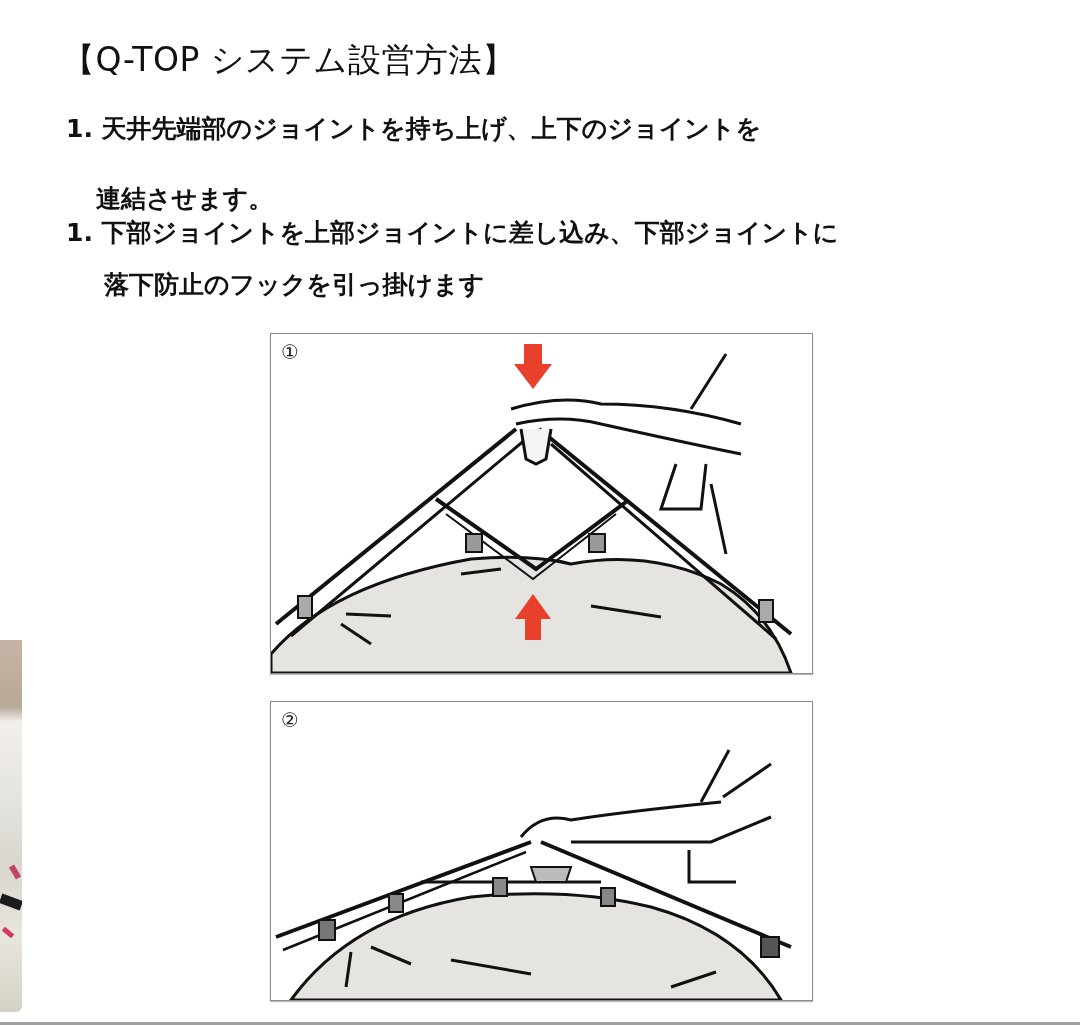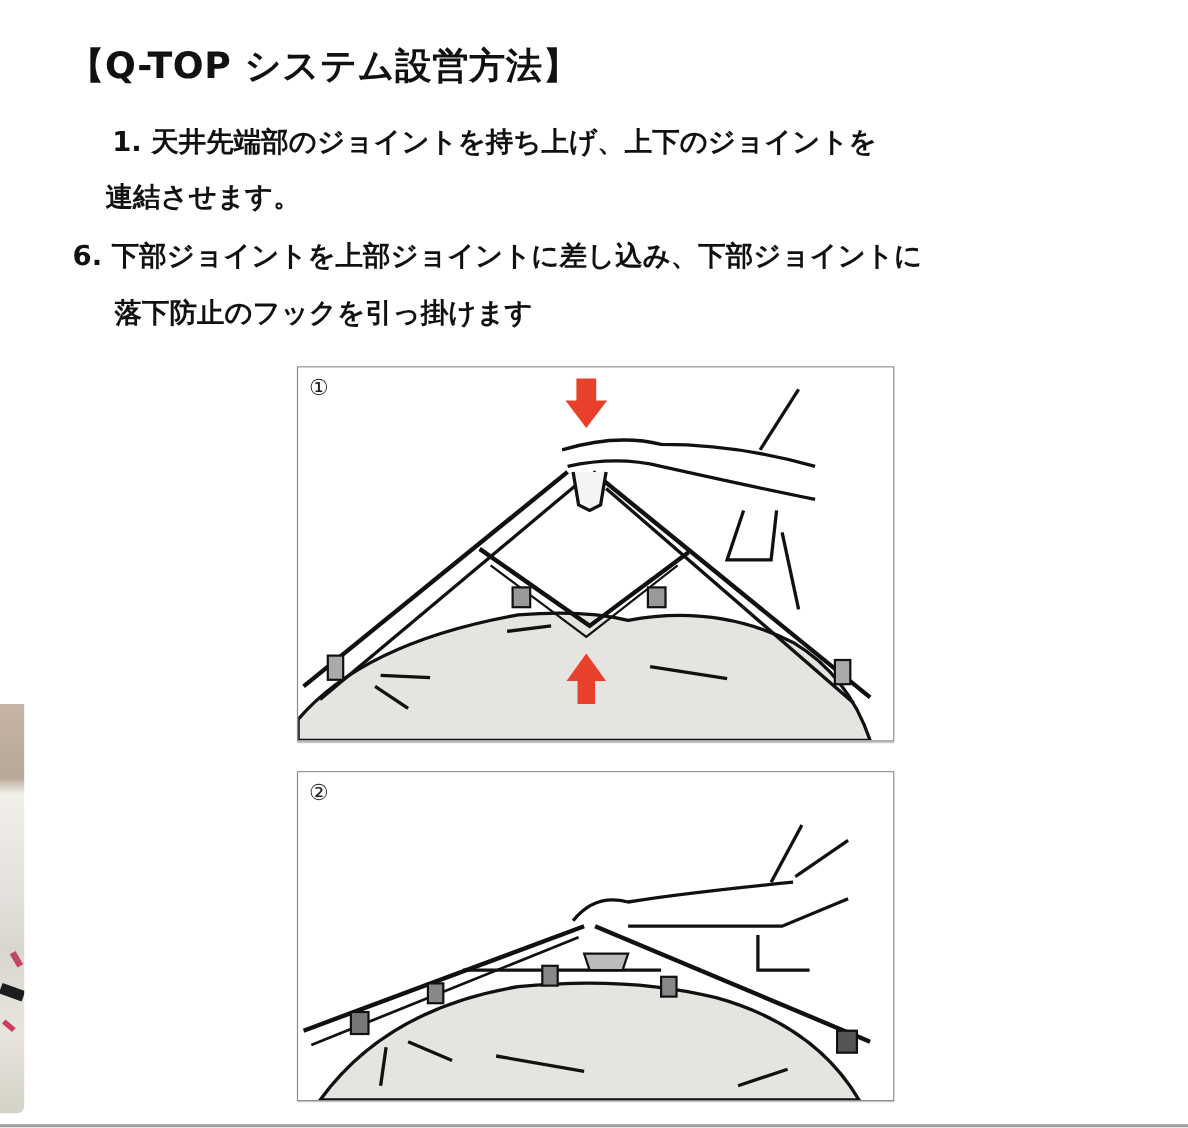--- a/index.html
+++ b/index.html
@@ -1,21 +1,21 @@
 <!DOCTYPE html>
 <html><head>
 <meta charset="utf-8">
 <style>
   html, body { margin:0; padding:0; background:#ffffff; }
   body { width:1080px; height:1025px; position:relative; overflow:hidden;
          font-family:"DejaVu Sans", "Liberation Sans", sans-serif; color:#111; }
-  .title { position:absolute; left:62px; top:38px; font-size:33px; font-weight:bold; letter-spacing:0.5px; white-space:nowrap; }
+  .title { position:absolute; left:62px; top:38px; font-size:33px; font-weight:normal; letter-spacing:0.5px; white-space:nowrap; }
   .step { position:absolute; font-size:25px; font-weight:bold; white-space:nowrap; letter-spacing:0px; }
-  .s1a { left:66px; top:112px;margin-left:36px; }
-  .s1b { left:96px; top:162px; }
+  .s1a { left:66px; top:112px; }
+  .s1b { left:96px; top:182px; }
   .s2a { left:66px; top:216px; }
   .s2b { left:104px; top:268px;font-family:Liberation Serif, serif; }
   .panel { position:absolute; border:1.5px solid #8c8c8c; background:#fff; box-shadow:0 1px 1px #bbb; overflow:hidden; }
   .p1 { left:270px; top:333px; width:541px; height:339px; }
   .p2 { left:270px; top:701px; width:541px; height:298px; }
   .num { position:absolute; left:10px; top:6px; font-size:20px; color:#222; }
   .panel svg { position:absolute; left:0; top:0; }
   .side-photo { position:absolute; left:0; top:640px; width:22px; height:372px; overflow:hidden; border-radius:0 0 6px 0;
      background:linear-gradient(180deg,#c6b5a6 0%,#b8a898 18%,#f2efea 22%,#e4e2dc 45%,#d9d6d0 60%,#e8e4de 80%,#d4d2c6 100%); }
   .side-photo .mk1 { position:absolute; left:12px; top:225px; width:6px; height:14px; background:#c0456a; transform:rotate(-30deg); }
@@ -23,21 +23,21 @@
   .side-photo .mk3 { position:absolute; left:2px; top:290px; width:12px; height:5px; background:#d03a5c; transform:rotate(40deg); }
   .bottom-rule { position:absolute; left:0; top:1022px; width:1080px; height:3px; background:#a0a0a0; }
 </style>
 </head>
 <body>
 
 <div class="title">【Q-TOP システム設営方法】</div>
 
 <div class="step s1a">1. 天井先端部のジョイントを持ち上げ、上下のジョイントを</div>
 <div class="step s1b">連結させます。</div>
-<div class="step s2a">6. 下部ジョイントを上部ジョイントに差し込み、下部ジョイントに</div>
+<div class="step s2a">1. 下部ジョイントを上部ジョイントに差し込み、下部ジョイントに</div>
 <div class="step s2b">落下防止のフックを引っ掛けます</div>
 
 <div class="panel p1">
   <svg width="541" height="339" viewBox="0 0 541 339">
 
     <path d="M0,339 L0,320 Q60,250 200,225 Q260,220 300,230 Q380,215 450,250 Q500,280 520,339 Z" fill="#e6e4e0" stroke="#111" stroke-width="3"></path>
 
     <path d="M5,290 L245,95" stroke="#111" stroke-width="4" fill="none"></path>
     <path d="M20,302 L255,105" stroke="#111" stroke-width="3" fill="none"></path>
 

